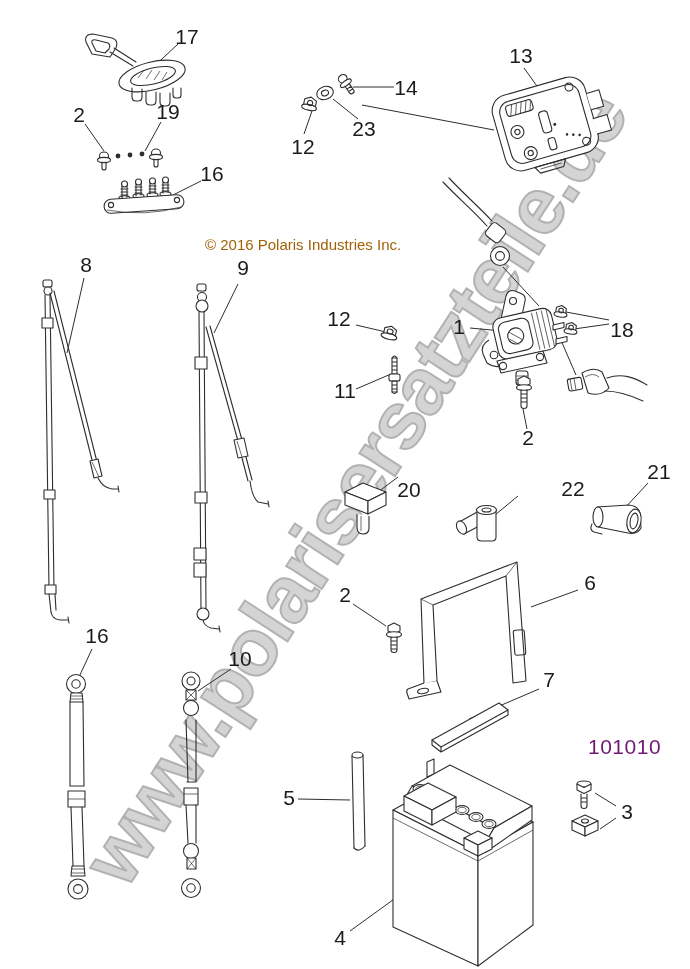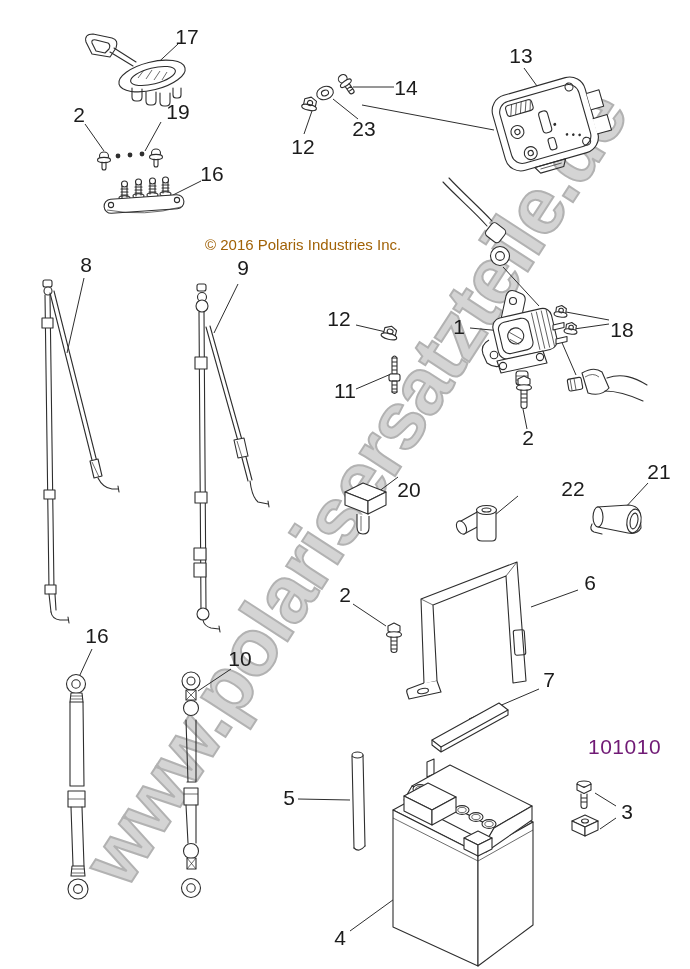--- a/index.html
+++ b/index.html
@@ -390,21 +390,21 @@
         <circle class="s" cx="191" cy="888" r="4.2"></circle>
     </g>
 
   </svg>
 
   <div class="copyright">© 2016 Polaris Industries Inc.</div>
   <div class="dwgno">101010</div>
   <div id="callouts">
       <div class="callout" style="left: 187px; top: 37px;">17</div>
       <div class="callout" style="left: 79px; top: 115px;">2</div>
-      <div class="callout" style="left: 168px; top: 112px; margin-left: 10px;">19</div>
+      <div class="callout" style="left: 168px; top: 112px;">19</div>
       <div class="callout" style="left: 212px; top: 174px;">16</div>
       <div class="callout" style="left: 303px; top: 147px;">12</div>
       <div class="callout" style="left: 364px; top: 129px;">23</div>
       <div class="callout" style="left: 406px; top: 88px;">14</div>
       <div class="callout" style="left: 521px; top: 56px;">13</div>
       <div class="callout" style="left: 86px; top: 265px;">8</div>
       <div class="callout" style="left: 243px; top: 268px;">9</div>
       <div class="callout" style="left: 339px; top: 319px;">12</div>
       <div class="callout" style="left: 459px; top: 327px;">1</div>
       <div class="callout" style="left: 622px; top: 330px;">18</div>

